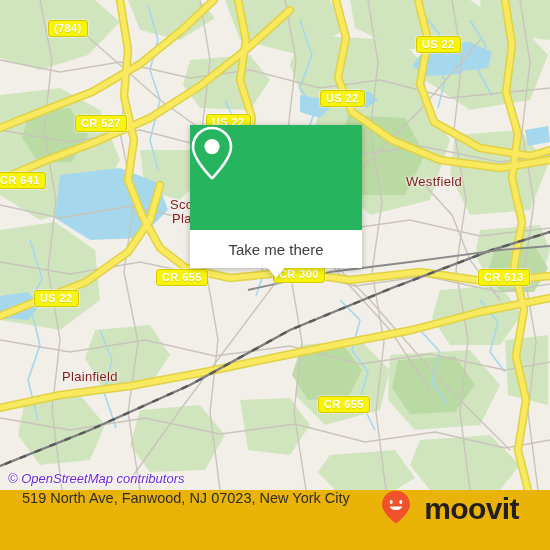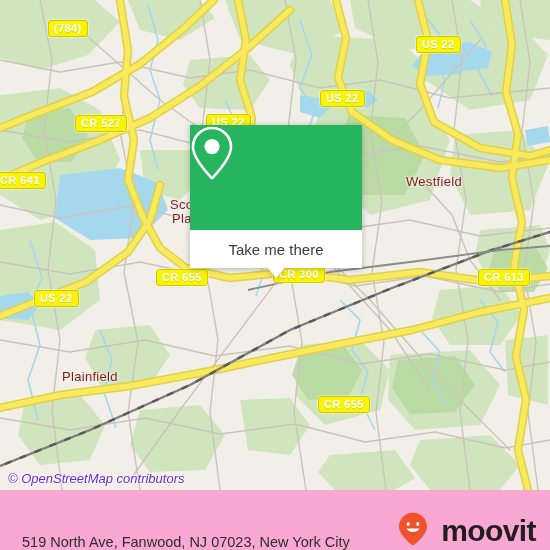--- a/index.html
+++ b/index.html
@@ -79,24 +79,24 @@
     position:absolute;left:50%;margin-left:-9px;bottom:-10px;
     width:0;height:0;
     border-left:9px solid transparent;
     border-right:9px solid transparent;
     border-top:11px solid #ffffff;
   }
 
   
   .bottombar{
     position:absolute;left:0;top:490px;width:550px;height:60px;
-    background:#f9a8d4;
-    display:flex;align-items:flex-end;
+    background:#eab308;
+    display:flex;align-items:flex-start;
     box-sizing:border-box;
-    padding:0 14px 0 22px;
+    padding:0 31px 0 22px;
     z-index:70;
   }
   .addr{
     flex:1 1 auto;
     font-size:14.5px;color:#2d2d2d;
     white-space:nowrap;
   }
   .brand{
     flex:0 0 auto;display:flex;align-items:center;gap:13px;
   }

